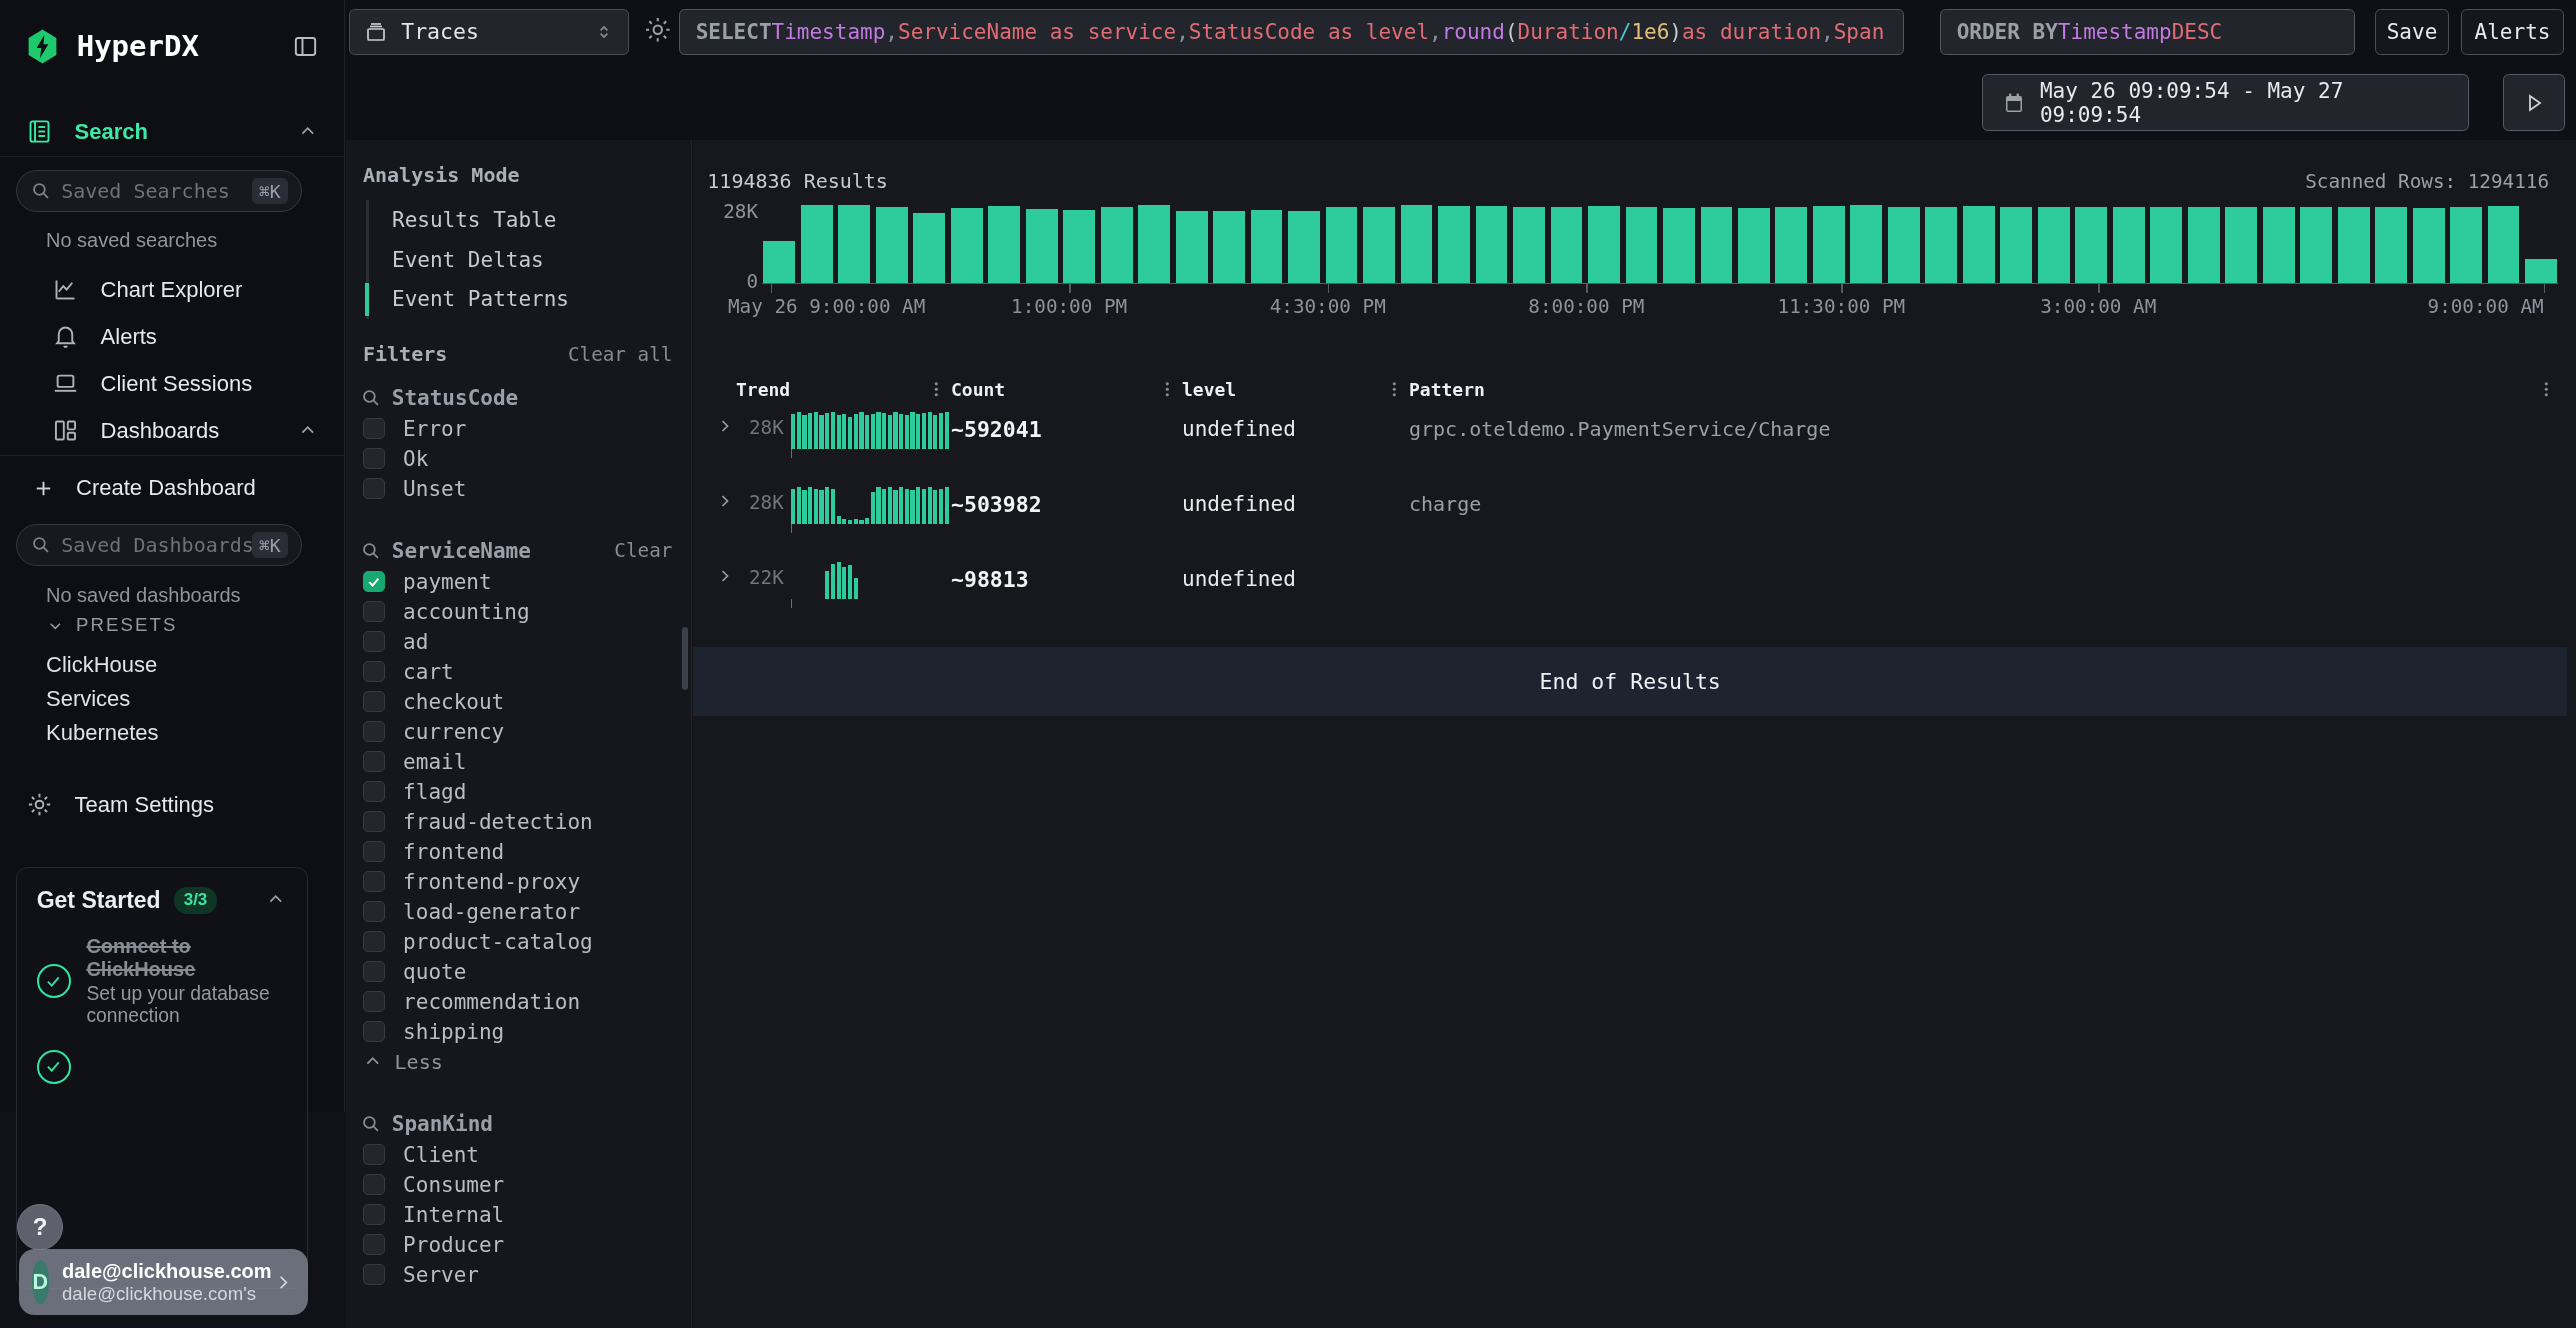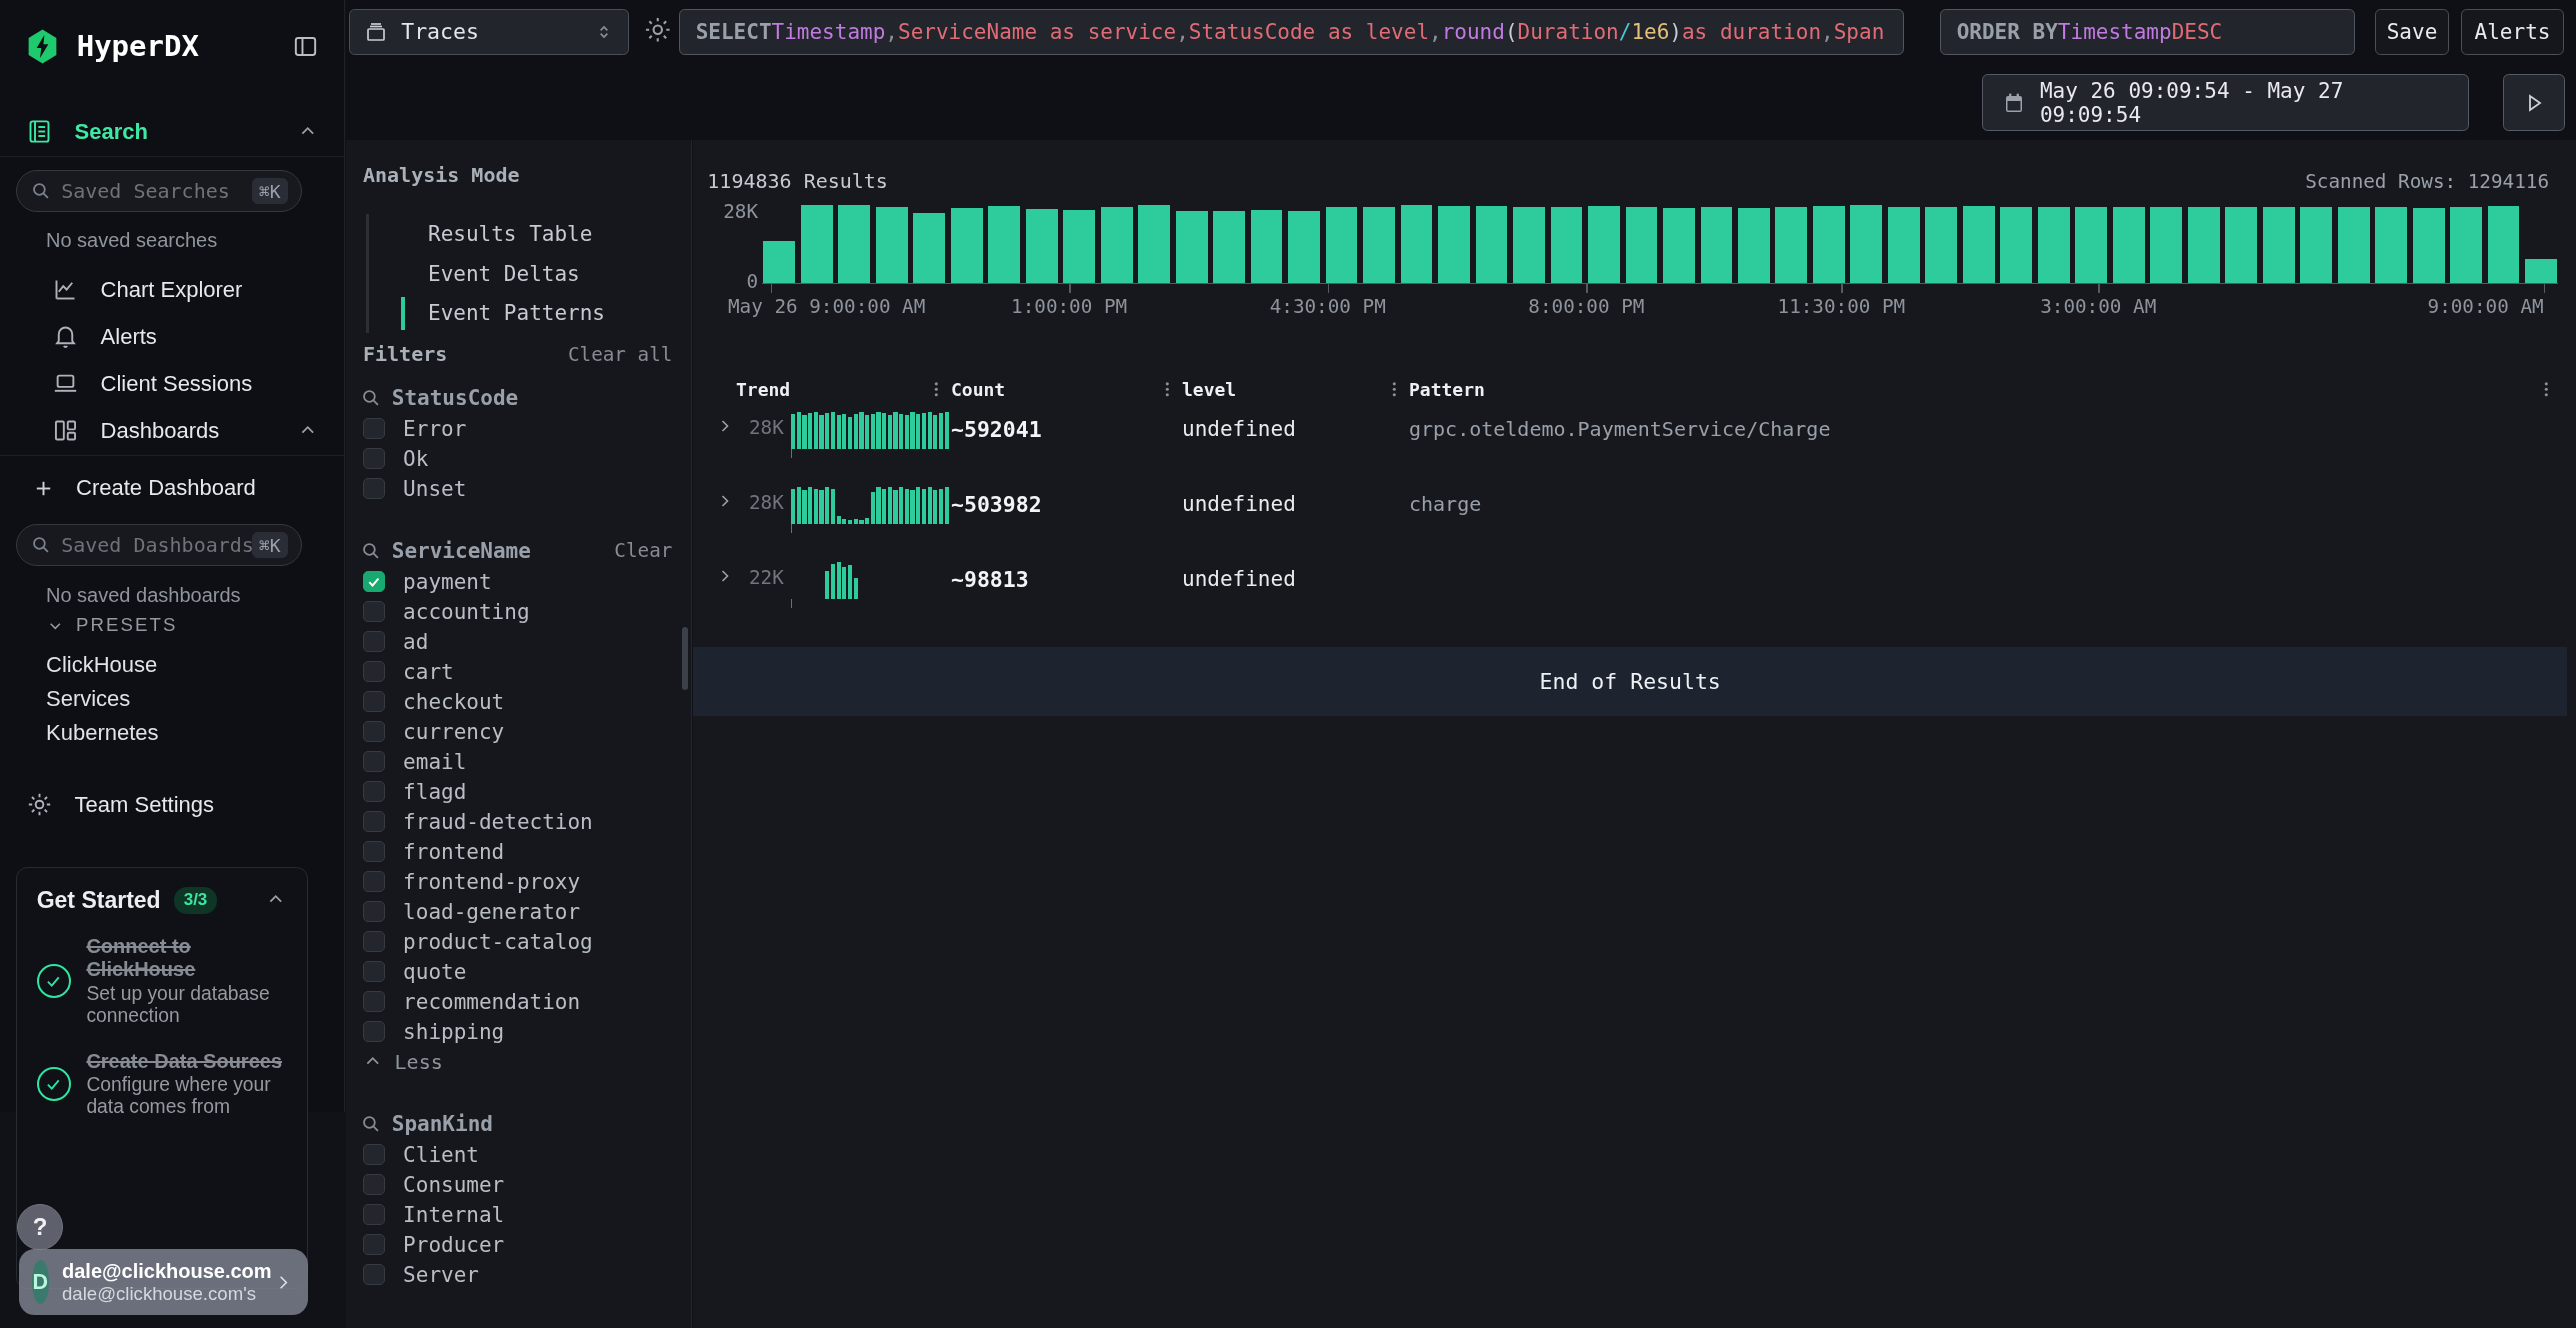--- a/index.html
+++ b/index.html
@@ -109,21 +109,21 @@
               font-family:"DejaVu Sans Mono",monospace; font-size:21px; color:#e8eaee; gap:14.3px; }
   .date-box .cicon { color:#9ba1a9; display:flex; }
   .run-btn { left:2157px; top:74px; width:62px; height:57px; border-color:#555a64;
              justify-content:center; color:#cdd1d7; }
 
   
   .filters { position:absolute; left:346px; top:140px; width:346px; height:1188px;
              background:#15171d; border-right:1.4px solid #23262d; overflow:hidden; }
   .panel-hdr { font-family:"DejaVu Sans Mono",monospace; font-weight:bold; font-size:20px; color:#aab0b8; }
   .am-hdr { position:absolute; left:17px; top:23px; }
-  #modes { position:absolute; left:20px; top:74px; border-left:3.6px solid #2a2e35;padding-left:36px; }
+  #modes { position:absolute; left:20px; top:60px; border-left:3.6px solid #2a2e35; }
   .mode-item { position:relative; padding:7.9px 0 7.9px 23px; font-family:"DejaVu Sans Mono",monospace;
                font-size:21px; color:#c6cad1; }
   .mode-item.active::before { content:''; position:absolute; left:-3.6px; top:3.6px; bottom:3.6px;
                               width:3.6px; background:#2ecc9c; }
   .filters-hdr-row { position:absolute; left:17px; right:18.6px; top:202px; display:flex; align-items:center; }
   .clear-all { margin-left:auto; font-family:"DejaVu Sans Mono",monospace; font-size:19.3px; color:#868b94; }
   #filter-groups { position:absolute; left:0; top:242px; right:0; }
   .fgroup { margin-bottom:31.5px; }
   .fgroup-hdr { display:flex; align-items:center; padding:0 18.6px 0 14.3px; height:31.5px; }
   .fgroup-hdr .micon { color:#868b94; margin-right:10px; display:flex; }
@@ -349,24 +349,20 @@
           <span>
             <div class="gs-item-title">Connect to ClickHouse</div>
             <div class="gs-item-desc">Set up your database connection</div>
           </span>
         </div>
         <div class="gs-item">
           <span class="gs-check">
             <svg viewBox="0 0 24 24" width="18.6" height="18.6" fill="none" stroke="currentColor" stroke-width="2.4">
               <polyline points="5,12.5 10,17.5 19,7"></polyline>
             </svg>
-          </span>
-          <span>
-            <div class="gs-item-title">Create Data Sources</div>
-            <div class="gs-item-desc">Configure where your data comes from</div>
           </span>
         </div>
       </div>
   </div>
 
   <div class="help-fab">?</div>
 
   <div class="user-pill">
     <span class="avatar">D</span>
     <span>

